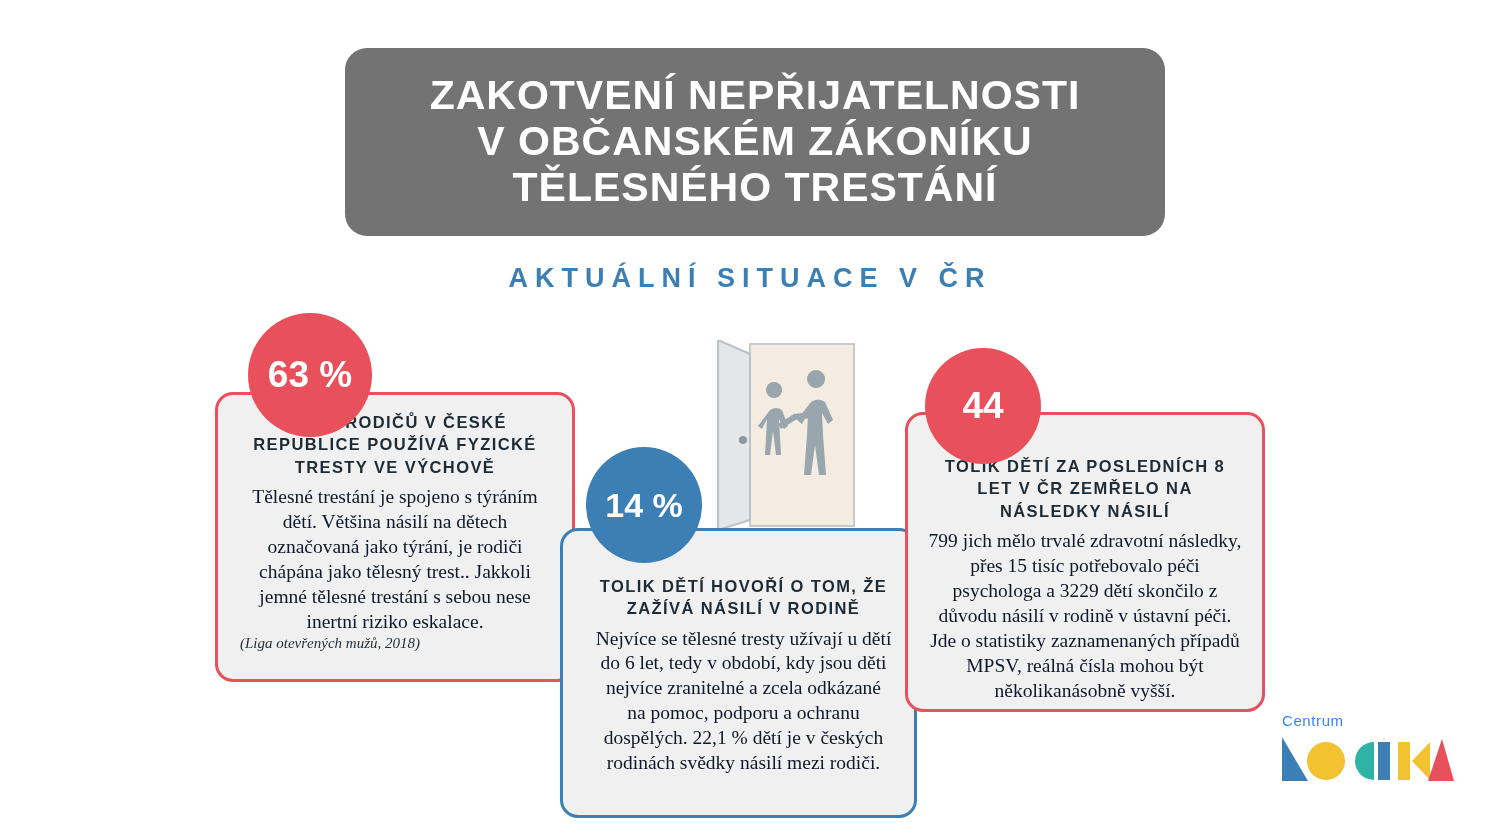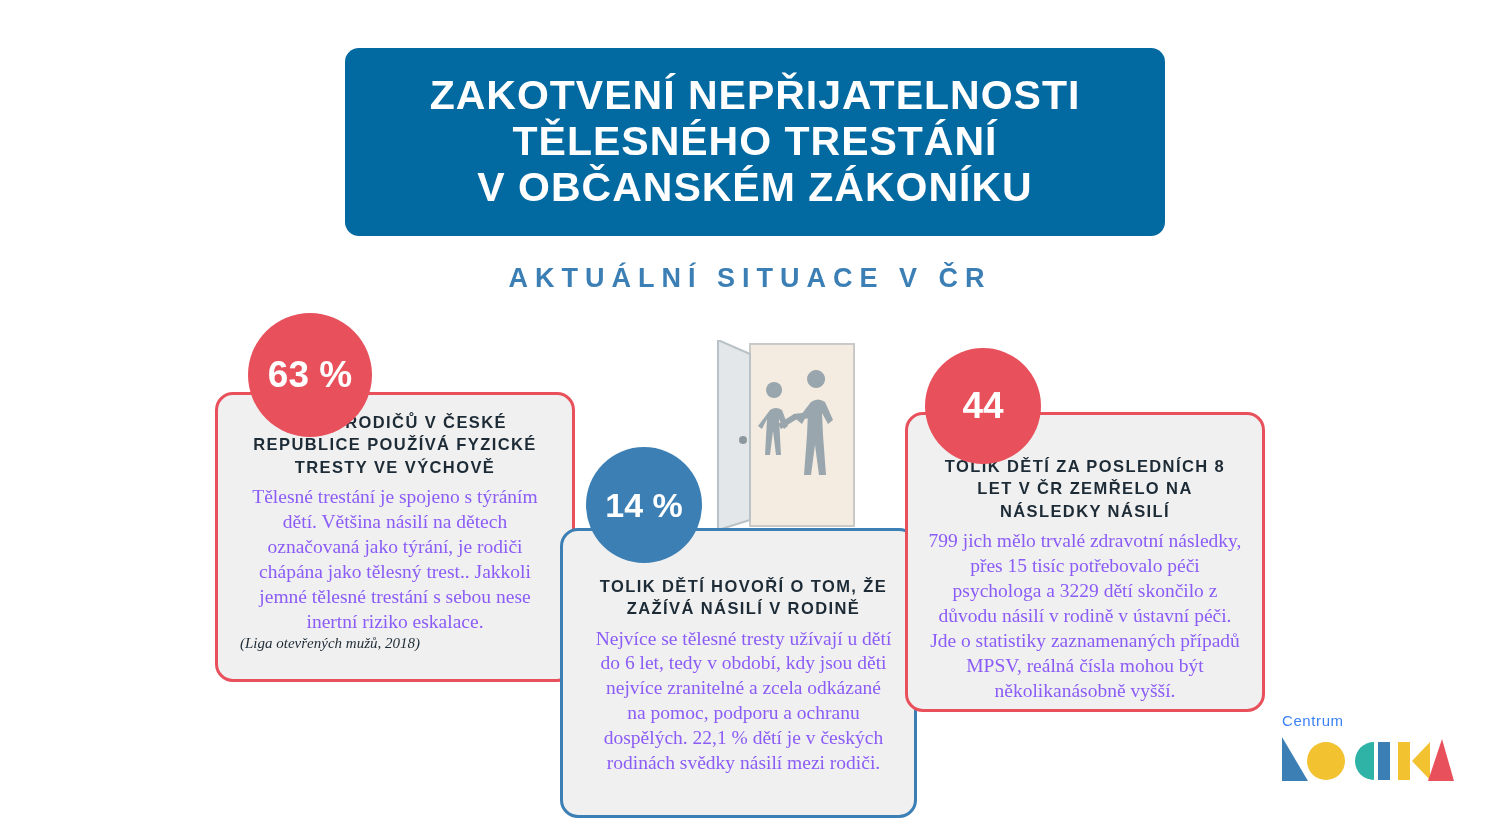--- a/index.html
+++ b/index.html
@@ -15,22 +15,22 @@
     font-family: "Liberation Sans", sans-serif;
   }
 
   
   .title-banner {
     position: absolute;
     left: 345px;
     top: 48px;
     width: 820px;
     height: 188px;
-    background: #0369a1;
-    border-radius: 14px;
+    background: #737373;
+    border-radius: 22px;
     display: flex;
     flex-direction: column;
     align-items: center;
     justify-content: center;
     box-sizing: border-box;
     padding: 6px 10px;
   }
   .title-line {
     color: #ffffff;
     font-weight: bold;
@@ -70,21 +70,21 @@
     text-align: center;
     color: #1d2b36;
     line-height: 1.35;
     text-transform: uppercase;
   }
   .card-body {
     font-family: "Liberation Serif", serif;
     font-size: 19.5px;
     line-height: 1.28;
     text-align: center;
-    color: #8b5cf6;
+    color: #0f172a;
     margin-top: 7px;
   }
   .card-source {
     font-family: "Liberation Serif", serif;
     font-style: italic;
     font-size: 15px;
     text-align: left;
     color: #1d2b36;
     margin-top: 0;
   }
@@ -176,22 +176,22 @@
   }
   .logo-mark {
     margin-top: 4px;
   }
 </style>
 </head>
 <body>
 
 <div class="title-banner">
   <div class="title-line">ZAKOTVENÍ NEPŘIJATELNOSTI</div>
+  <div class="title-line">V OBČANSKÉM ZÁKONÍKU</div>
   <div class="title-line">TĚLESNÉHO TRESTÁNÍ</div>
-  <div class="title-line">V OBČANSKÉM ZÁKONÍKU</div>
 </div>
 
 <div class="subtitle">AKTUÁLNÍ SITUACE V ČR</div>
 
 <div class="door-scene">
   <svg width="160" height="190" viewBox="0 0 160 190" xmlns="http://www.w3.org/2000/svg">
 
     <rect x="38" y="4" width="104" height="182" fill="#f4ece1" stroke="#c9c9c9" stroke-width="2"></rect>
 
     <g fill="#9aa6ad">

